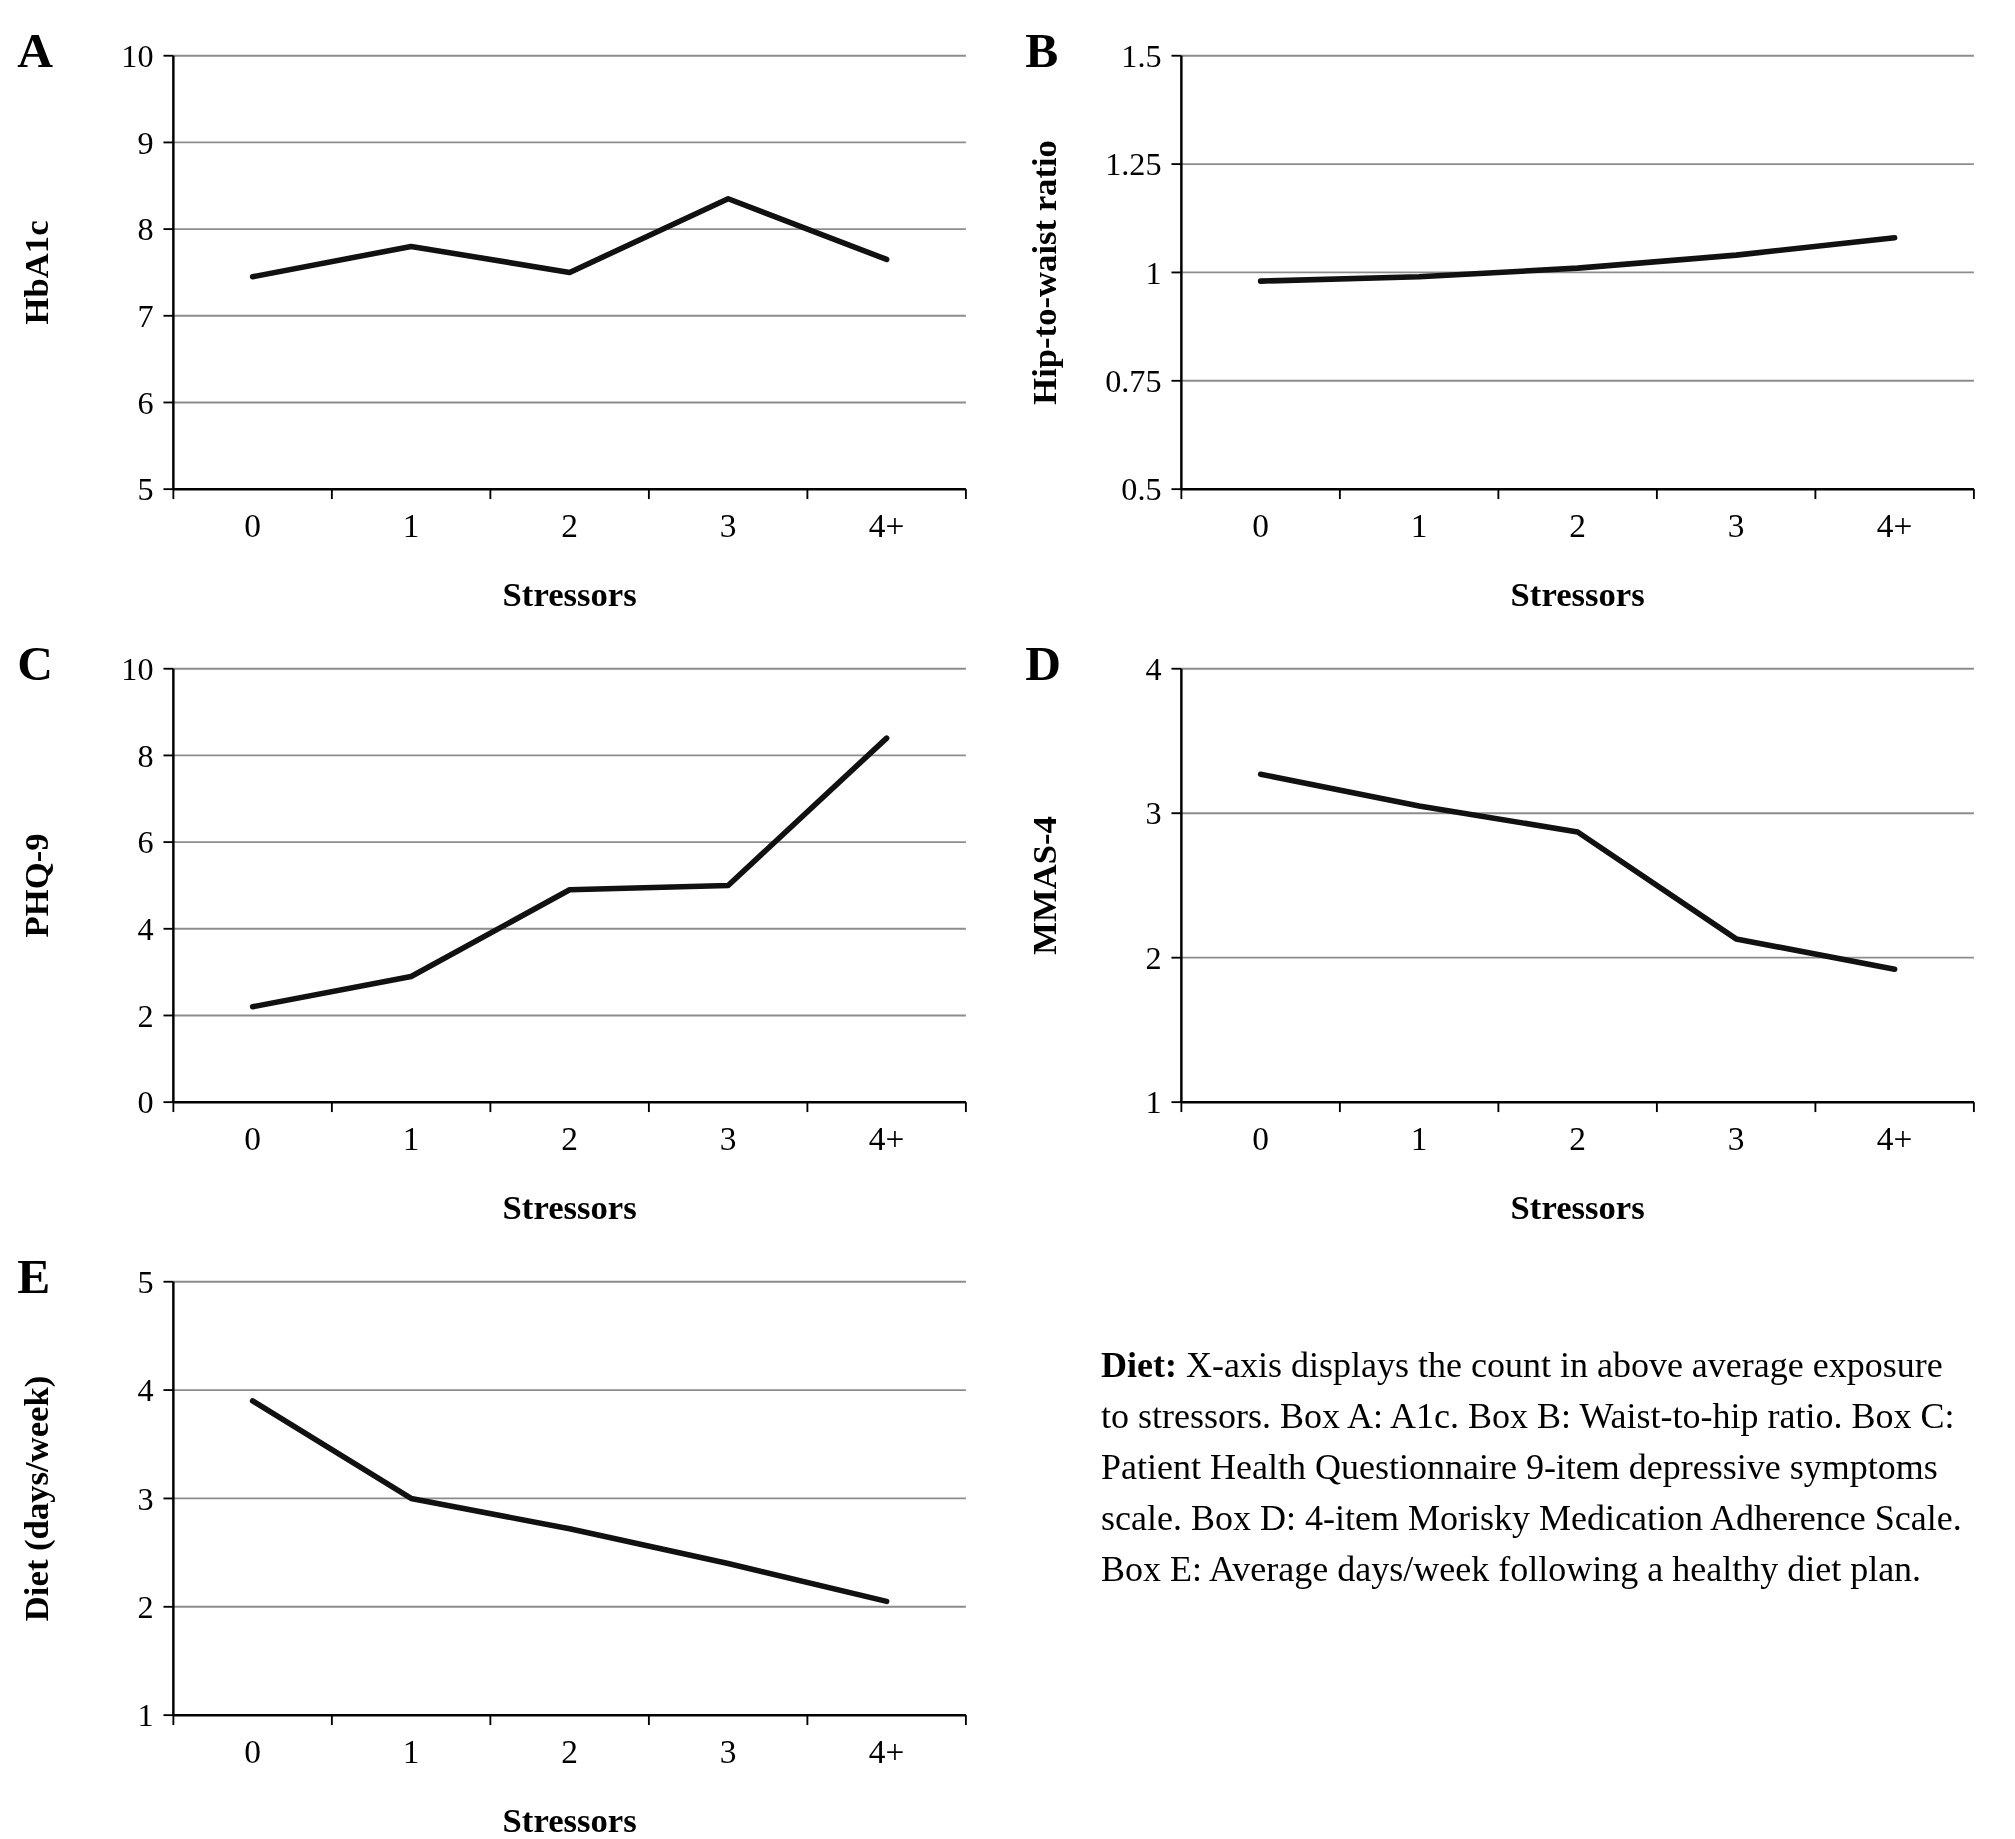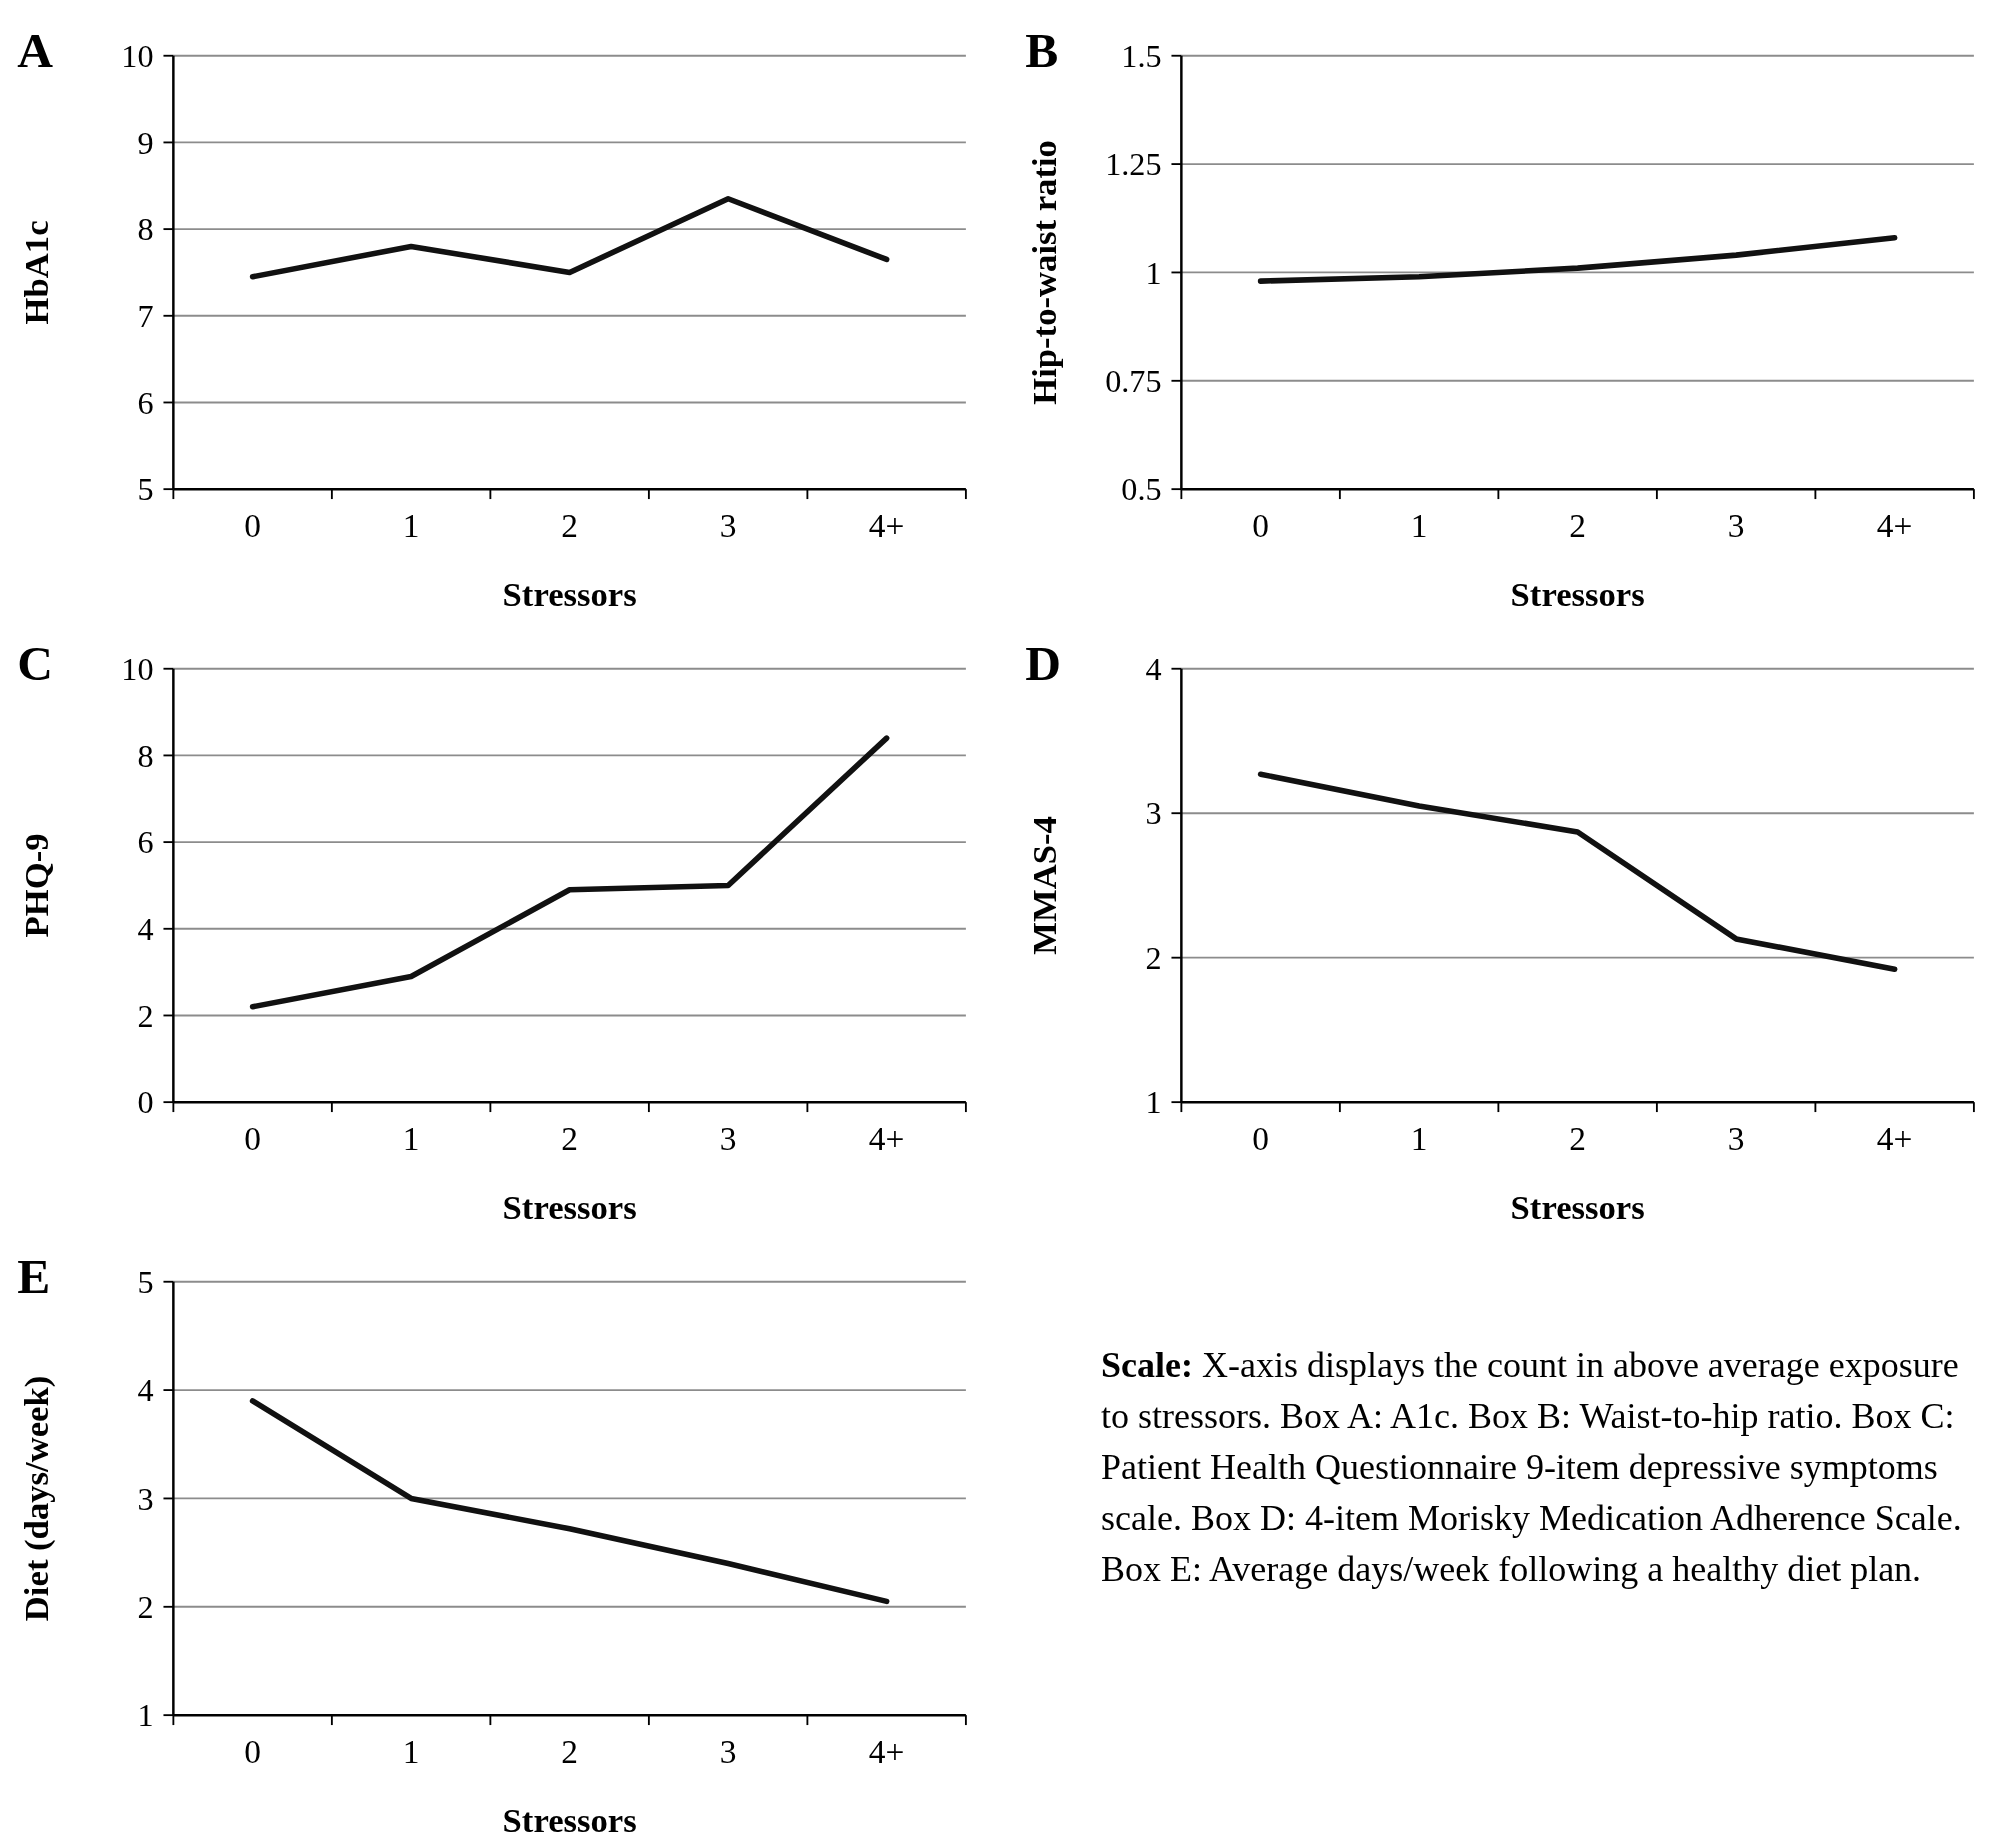--- a/index.html
+++ b/index.html
@@ -202,16 +202,16 @@
         <text x="920" y="868" text-anchor="middle" font-size="54">2</text>
         <text x="1176" y="868" text-anchor="middle" font-size="54">3</text>
         <text x="1432" y="868" text-anchor="middle" font-size="54">4+</text>
         <polyline points="408,282.5 664,440 920,488.99999999999994 1176,545 1432,606.25" fill="none" stroke="#111111" stroke-width="9" stroke-linecap="round" stroke-linejoin="round"></polyline>
         <text x="78" y="440" text-anchor="middle" font-size="56" font-weight="bold" transform="rotate(-90 78 440)">Diet (days/week)</text>
         <text x="920" y="978" text-anchor="middle" font-size="56" font-weight="bold">Stressors</text>
         <text x="28" y="108" font-size="80" font-weight="bold">E</text>
       </svg>
     </div>
   <div class="note-cell">
-    <p class="note"><span class="bold">Scale:</span><span> X-axis displays the count in above average exposure to stressors. Box A: A1c. Box B: Waist-to-hip ratio. Box C: Patient Health Questionnaire 9-item depressive symptoms scale. Box D: 4-item Morisky Medication Adherence Scale. Box E: Average days/week following a healthy diet plan.</span></p>
+    <p class="note"><span class="bold">Diet:</span><span> X-axis displays the count in above average exposure to stressors. Box A: A1c. Box B: Waist-to-hip ratio. Box C: Patient Health Questionnaire 9-item depressive symptoms scale. Box D: 4-item Morisky Medication Adherence Scale. Box E: Average days/week following a healthy diet plan.</span></p>
   </div>
 </div>
 
 
 </body></html>

